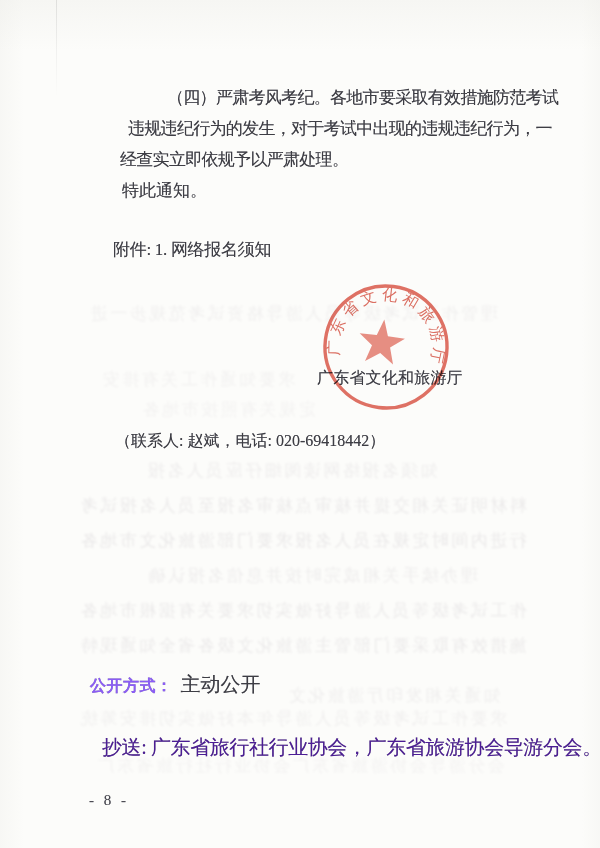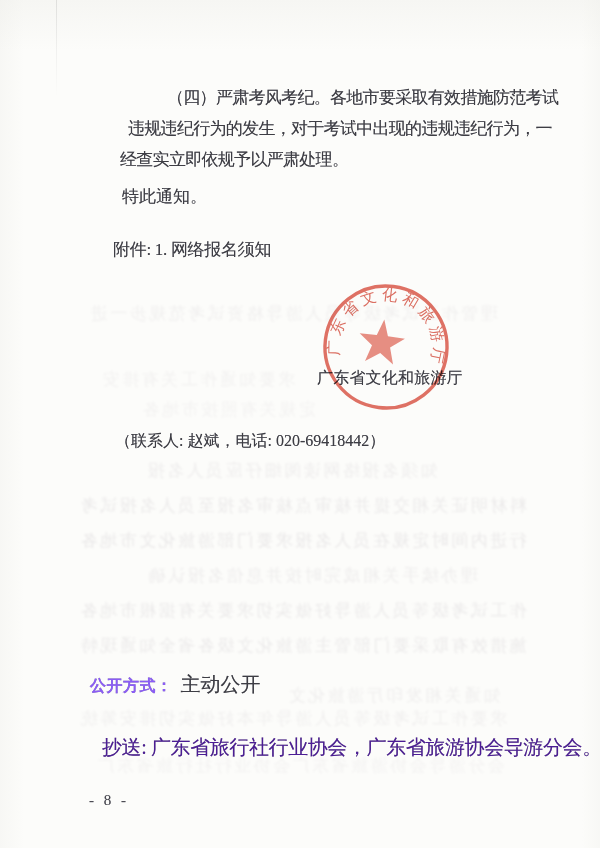--- a/index.html
+++ b/index.html
@@ -62,21 +62,21 @@
       <div class="bleed-line" style="left: 78px; top: 634px; opacity: 0.13;">施措效有取采要门部管主游旅化文级各省全知通现特</div>
       <div class="bleed-line" style="left: 286px; top: 684px; opacity: 0.1;">知通关相发印厅游旅化文</div>
       <div class="bleed-line" style="left: 78px; top: 707px; opacity: 0.09;">求要作工试考级等员人游导年本好做实切排安筹统</div>
       <div class="bleed-line" style="left: 95px; top: 754px; opacity: 0.07;">会分游导会协游旅省东广会协业行社行旅省东广</div>
     </div>
 
   <div class="line body-line" style="left:124px; top:88px;margin-left:43px;">（四）严肃考风考纪。各地市要采取有效措施防范考试</div>
   <div class="line body-line" style="left:88px; top:119px;margin-left:40px;">违规违纪行为的发生，对于考试中出现的违规违纪行为，一</div>
   <div class="line body-line" style="left:88px; top:150px;margin-left:32px;">经查实立即依规予以严肃处理。</div>
 
-  <div class="line" style="left:122px; top:181px;margin-top:6px;">特此通知。</div>
+  <div class="line" style="left:122px; top:181px;">特此通知。</div>
 
   <div class="line attach-line" style="left:113px; top:240px;"><span>附件: </span><span>1. 网络报名须知</span></div>
 
   <div class="line sig-line" style="left:317px; top:368px;">广东省文化和旅游厅</div>
 
   <div class="line contact-line" style="left:115px; top:431px;">（联系人: 赵斌，电话: 020-69418442）</div>
 
   <div class="line pub-line" style="left:90px; top:672px;"><span class="pub-label">公开方式：</span><span class="pub-value">主动公开</span></div>
 
   <div class="line cc-line" style="left:102px; top:735px;">抄送: 广东省旅行社行业协会，广东省旅游协会导游分会。</div>

